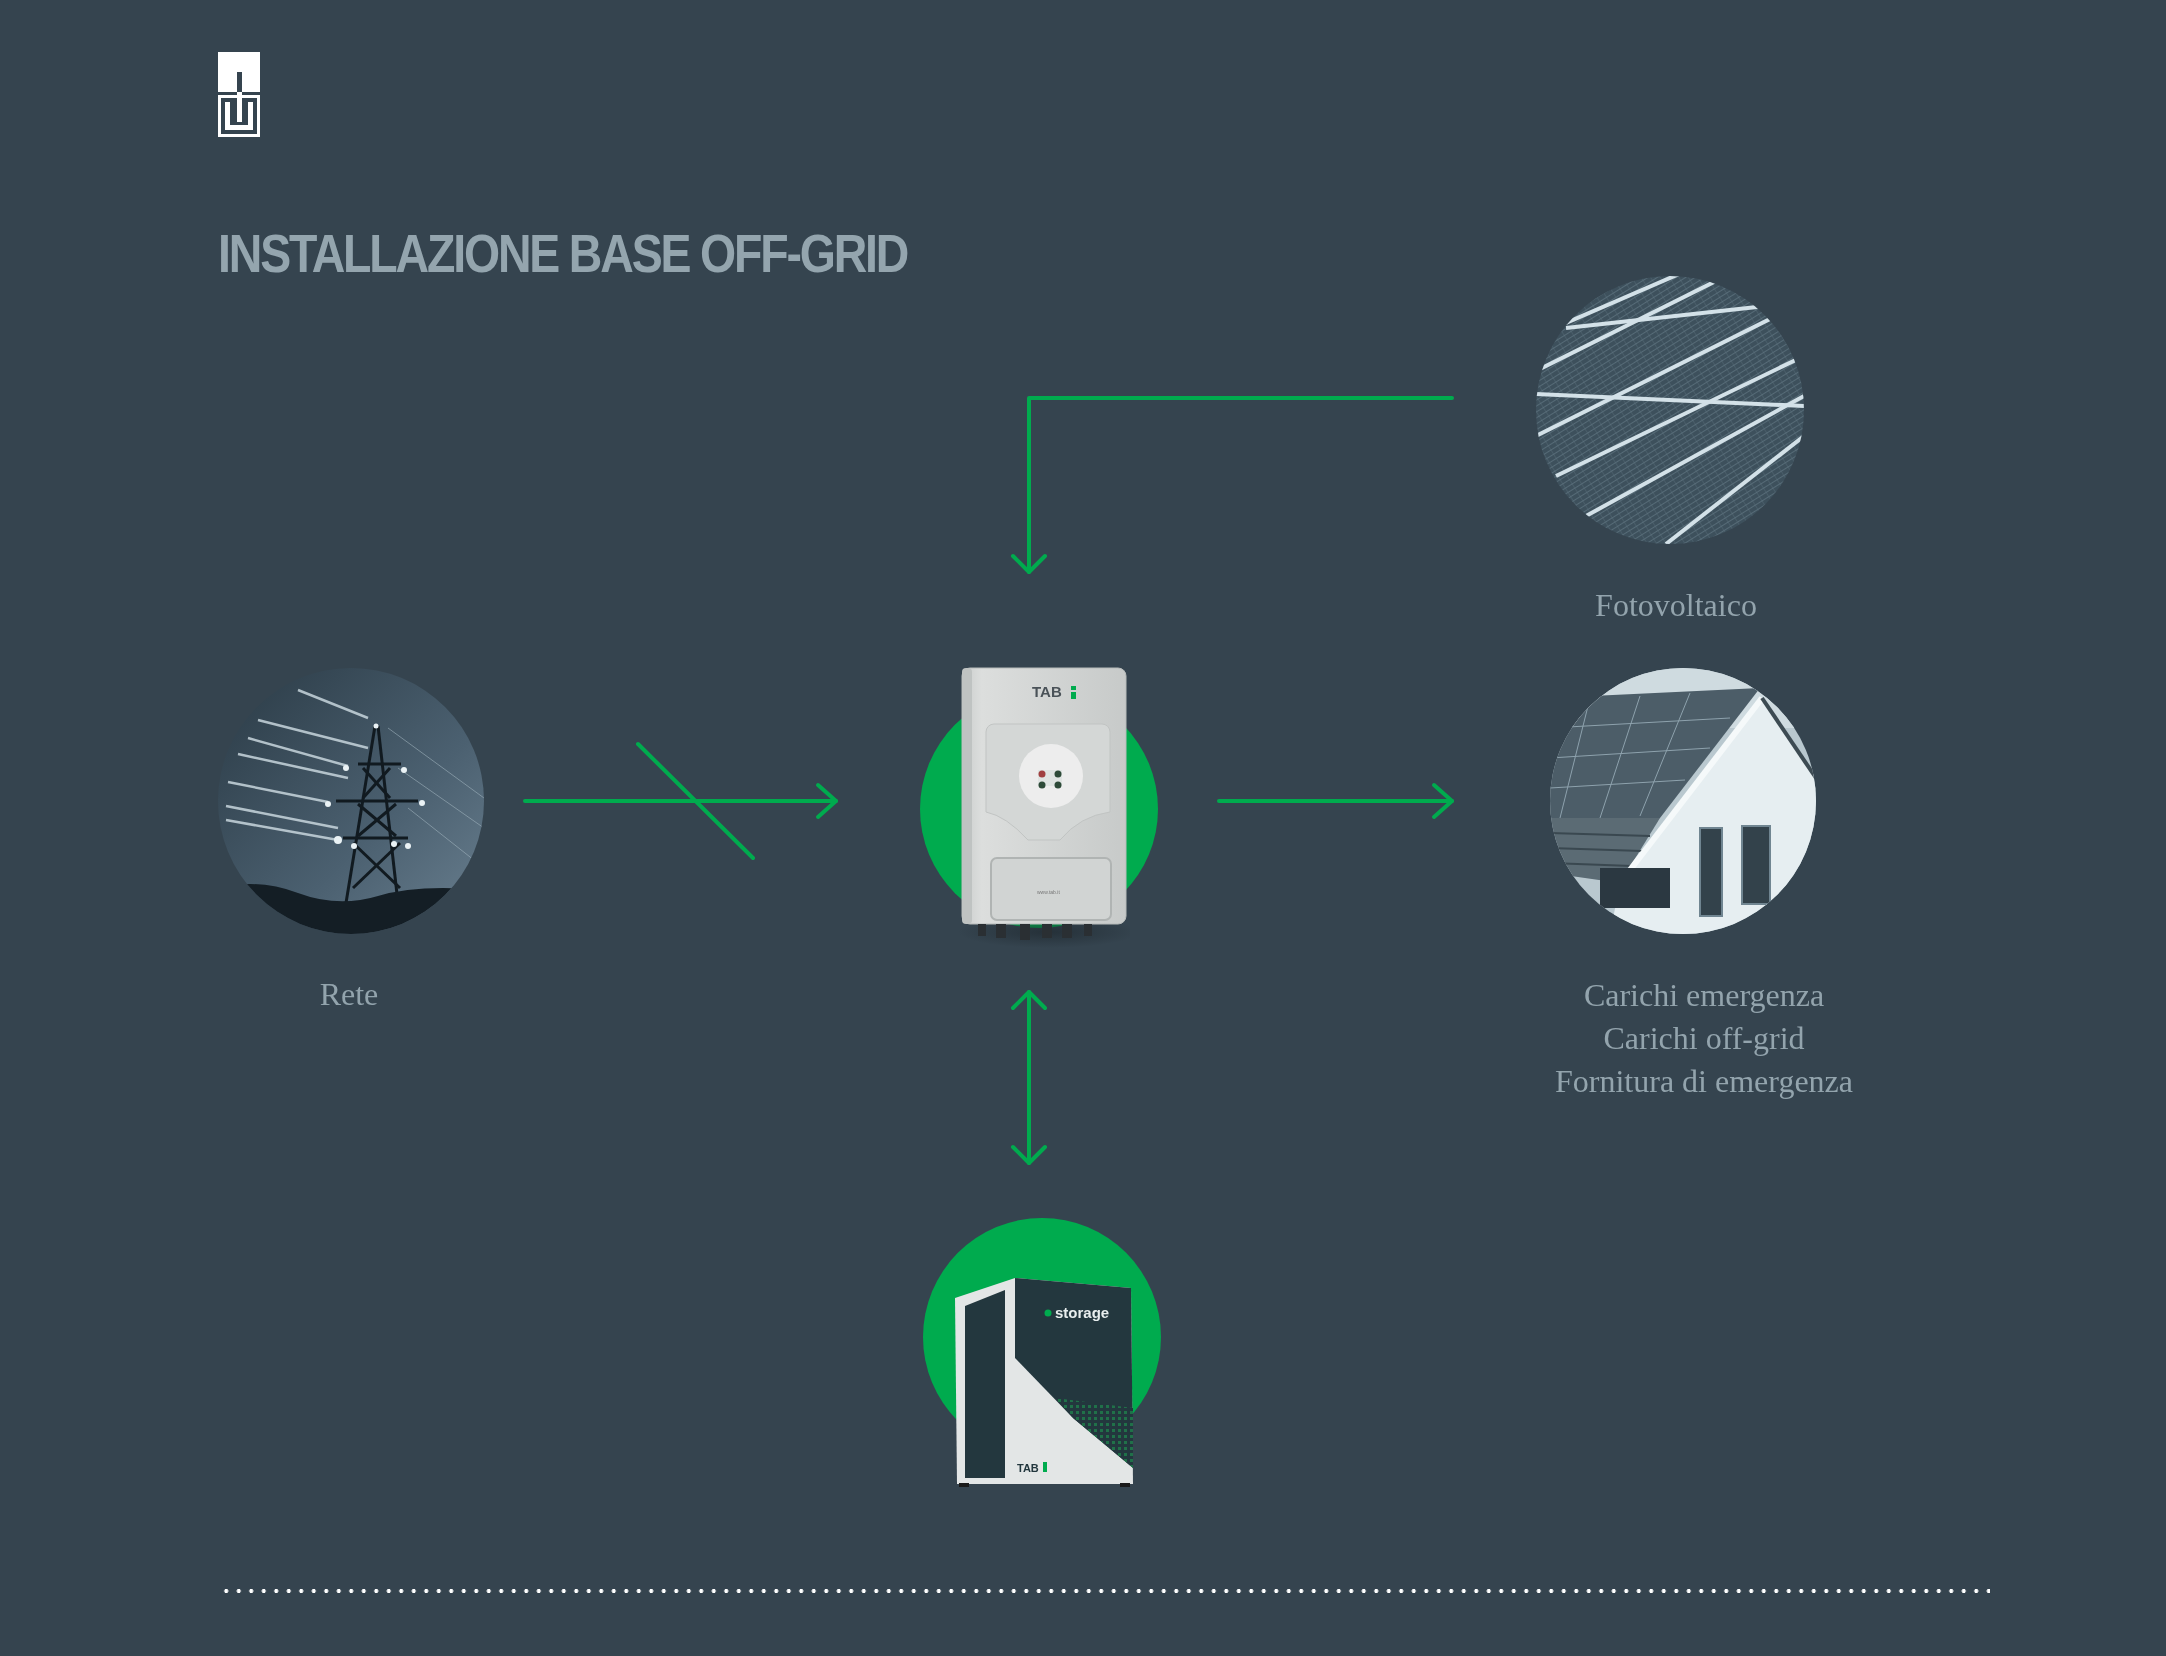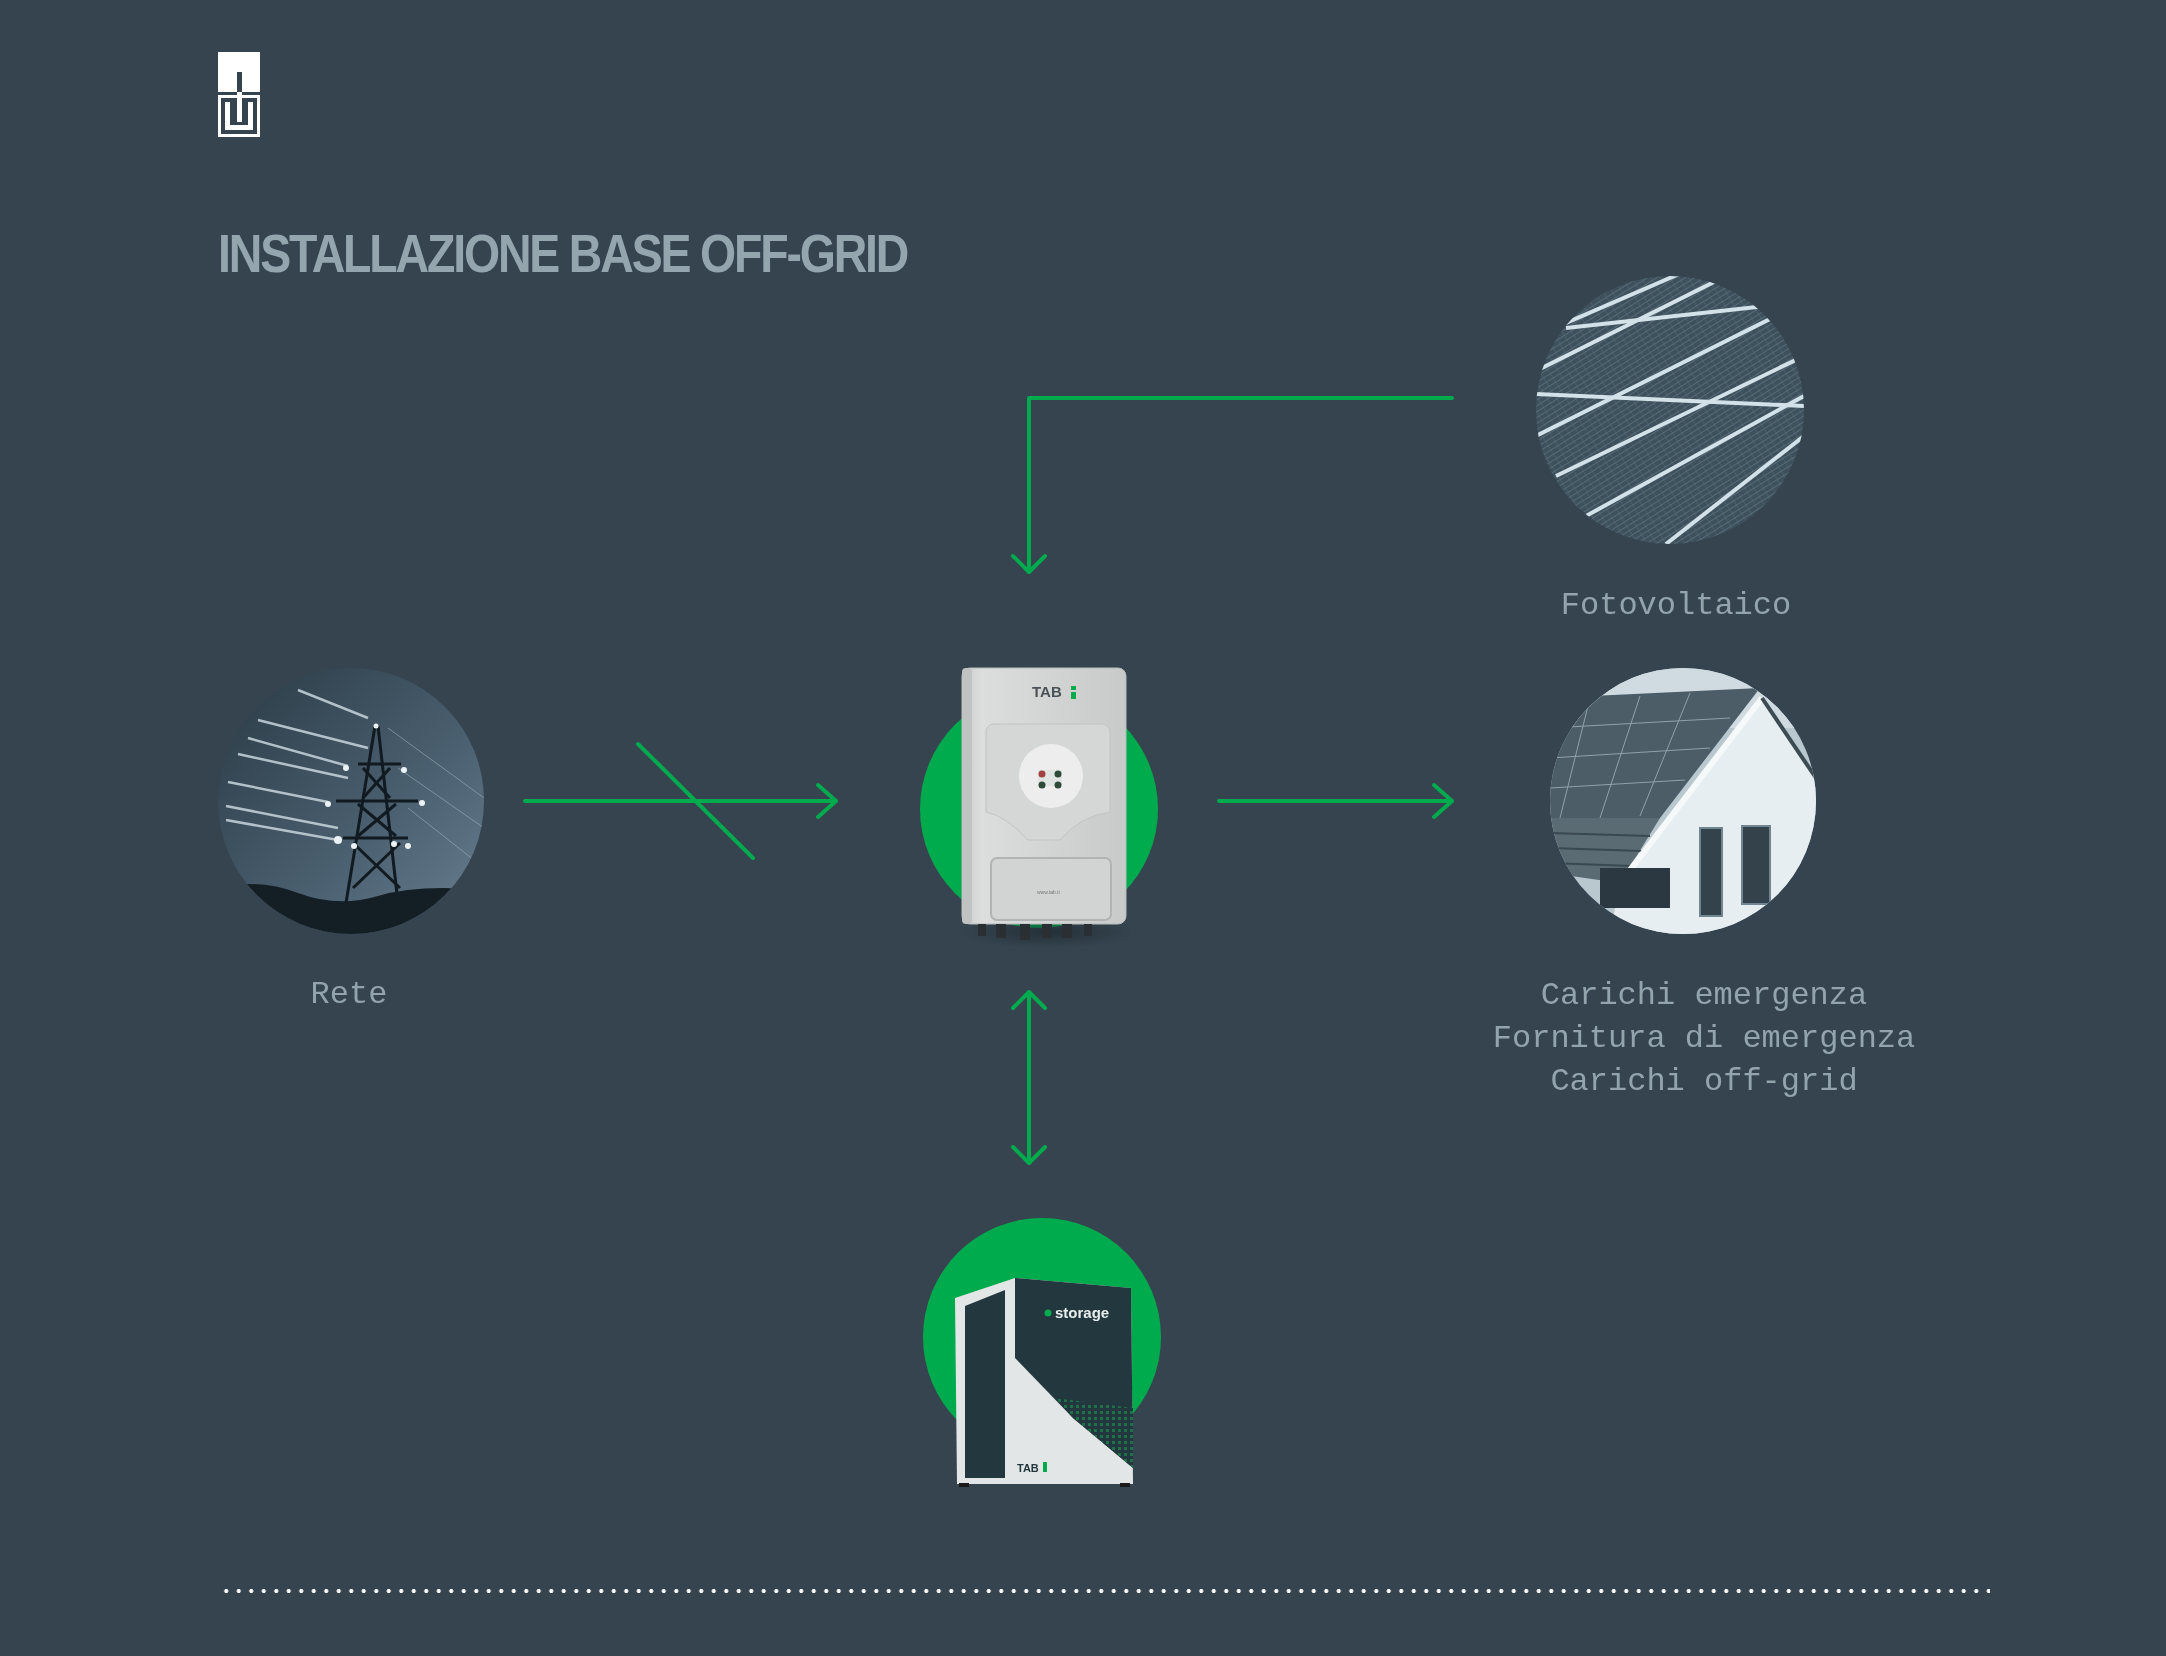--- a/index.html
+++ b/index.html
@@ -18,21 +18,21 @@
     #title {
       left: 218px; top: 222px;
       font-family: "Liberation Sans", sans-serif;
       font-weight: bold; font-size: 54px; letter-spacing: -2.5px;
       color: #94a5ae; white-space: nowrap;
       transform: scaleX(0.86); transform-origin: left top;
     }
 
     
     .label {
-      font-family: Liberation Mono, monospace;
+      font-family: Liberation Serif, serif;
       font-size: 32px; color: #93a4ad; text-align: center; white-space: nowrap;
       line-height: 43px;
     }
     #label-rete { left: 249px; top: 973px; width: 200px; }
     #label-foto { left: 1476px; top: 584px; width: 400px; }
     #label-carichi { left: 1454px; top: 974px; width: 500px; }
 
     
     .photo {
       position: absolute; border-radius: 50%; overflow: hidden;
@@ -173,22 +173,22 @@
     <polygon points="212,30 266,110 266,266 60,266 70,215" fill="#e6eef1"></polygon>
     <line x1="212" y1="30" x2="70" y2="215" stroke="#f5f9fa" stroke-width="6"></line>
     <line x1="212" y1="30" x2="266" y2="110" stroke="#3d4b53" stroke-width="4"></line>
     <rect x="150" y="160" width="22" height="88" fill="#33424b" stroke="#708591" stroke-width="2"></rect>
     <rect x="192" y="158" width="28" height="78" fill="#33424b" stroke="#708591" stroke-width="2"></rect>
     <rect x="50" y="200" width="70" height="40" fill="#2b3841"></rect>
   </svg>
 </div>
 <div id="label-carichi" class="abs label">
   <div>Carichi emergenza</div>
+  <div>Carichi off-grid</div>
   <div>Fornitura di emergenza</div>
-  <div>Carichi off-grid</div>
 </div>
 
 <div id="label-rete" class="abs label">Rete</div>
 
 <div id="disc-inverter" class="green-disc"></div>
 <svg id="inverter" class="abs" viewBox="0 0 172 286">
   <defs>
     <linearGradient id="invBody" x1="0" y1="0" x2="1" y2="0">
       <stop offset="0" stop-color="#c9cccb"></stop>
       <stop offset="0.12" stop-color="#dcdedd"></stop>

